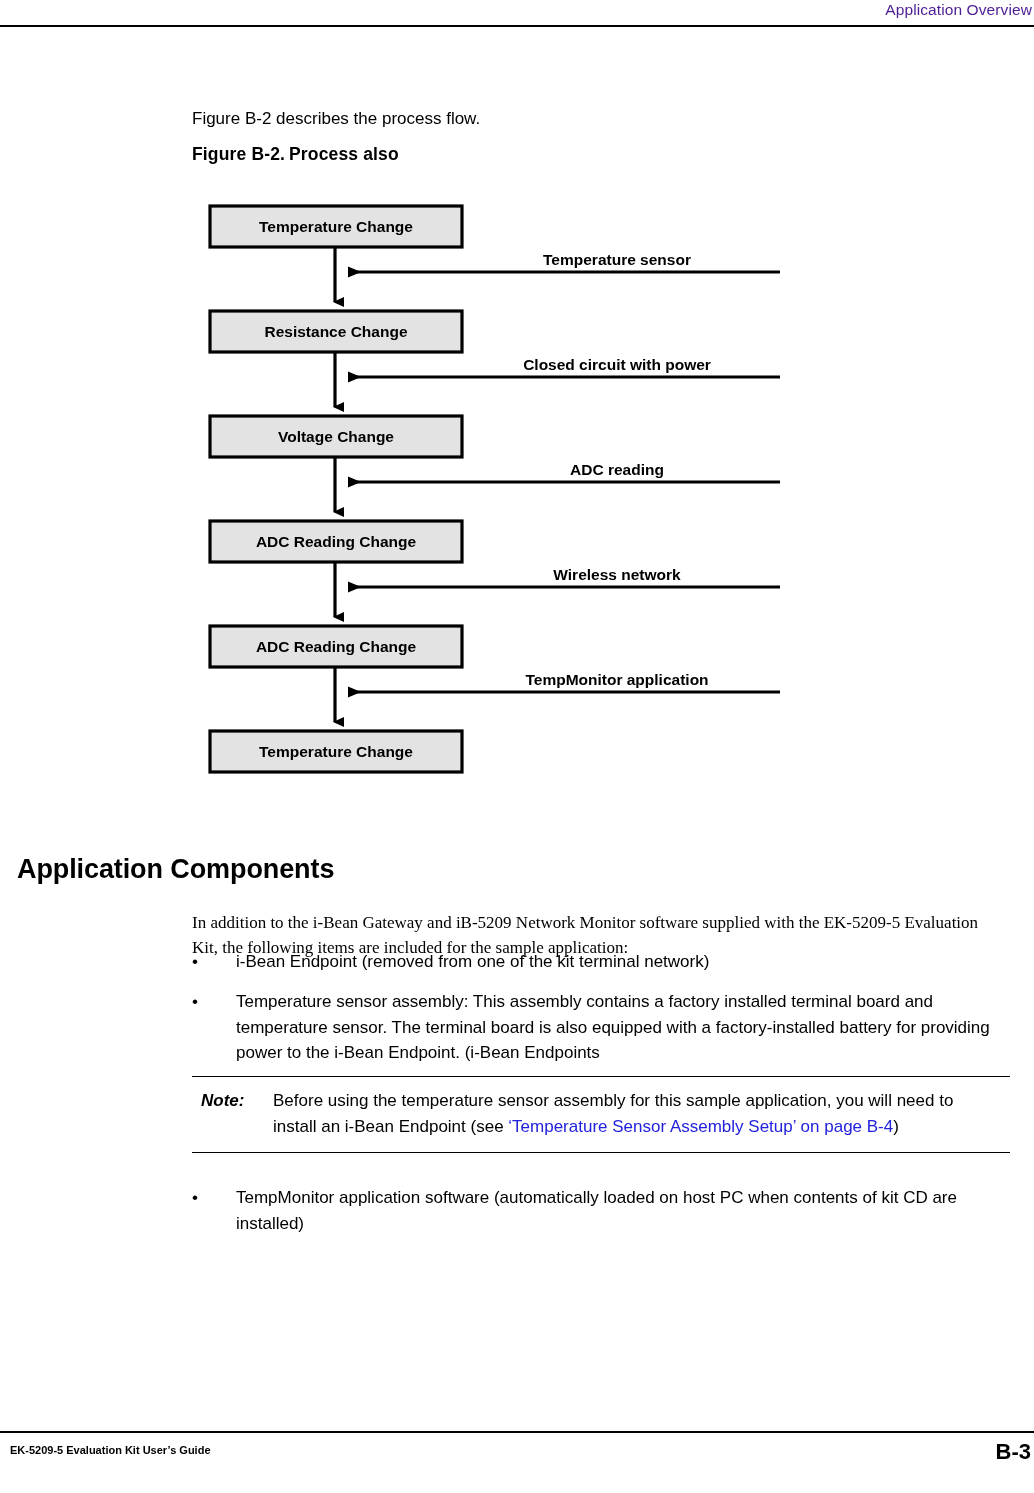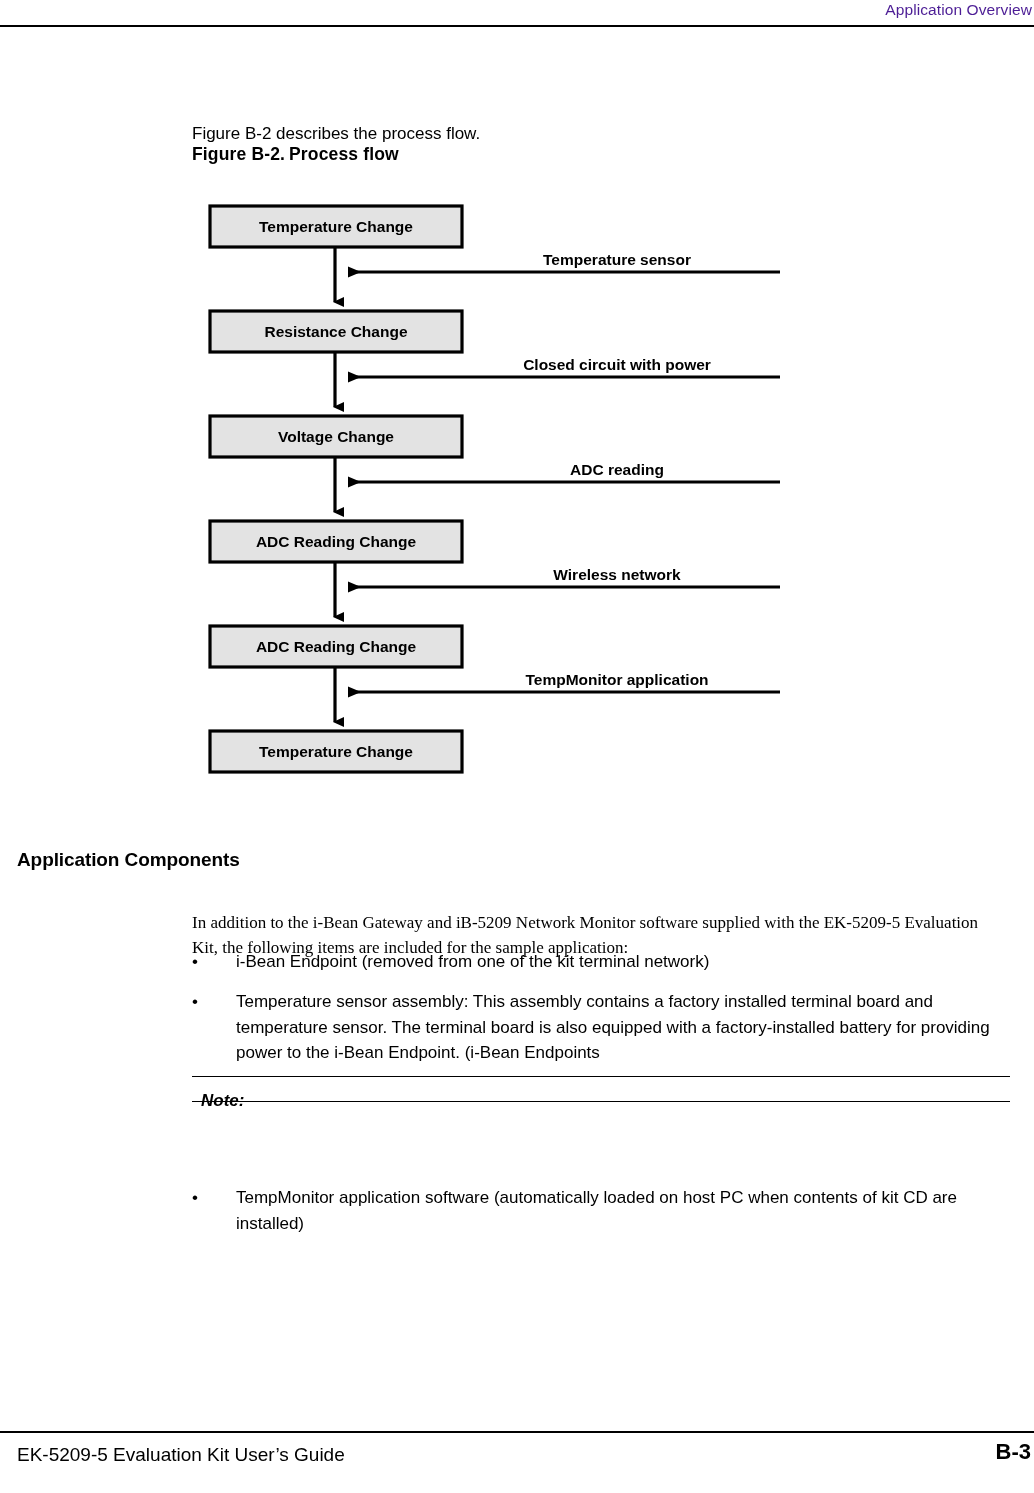--- a/index.html
+++ b/index.html
@@ -38,21 +38,21 @@
     left: 0;
     right: 0;
     top: 25px;
     border-top: 2.2px solid #000;
   }
 
   
   .intro-line {
     position: absolute;
     left: 192px;
-    top: 122px;
+    top: 107px;
     font-size: 17px;
     line-height: 24px;
     white-space: nowrap;
   }
   .figure-caption {
     position: absolute;
     left: 192px;
     top: 144px;
     font-size: 17.5px;
     font-weight: bold;
@@ -83,21 +83,21 @@
     font-size: 15.5px;
     font-weight: bold;
     fill: #000;
   }
 
   
   .section-heading {
     position: absolute;
     left: 17px;
     top: 836px;
-    font-size: 19px;
+    font-size: 27px;
     font-weight: bold;
     letter-spacing: -0.1px;
     white-space: nowrap;
   }
 
   
   .para-block {
     position: absolute;
     left: 192px;
     top: 910px;
@@ -175,24 +175,25 @@
   }
   .page-footer .footer-rule {
     position: absolute;
     left: 0;
     right: 0;
     top: 0;
     border-top: 2.2px solid #000;
   }
   .page-footer .footer-left {
     position: absolute;
-    left: 17px;
+    left: 10px;
     top: 13px;
-    font-size: 19px;
-    white-space: nowrap;
+    font-size: 11px;
+    white-space: nowrap;
+    font-weight: bold;
   }
   .page-footer .footer-right {
     position: absolute;
     right: 3px;
     top: 8px;
     font-size: 22px;
     font-weight: bold;
     white-space: nowrap;
   }
 </style>
@@ -200,21 +201,21 @@
 <body>
 
 <div class="page-header">
   <div class="header-text">Application Overview</div>
   <div class="header-rule"></div>
 </div>
 
 <div class="intro-line">Figure B-2 describes the process flow.</div>
 
 <div class="figure-caption">
-  <span class="fig-num">Figure B-2.</span><span>Process flow</span>
+  <span class="fig-num">Figure B-2.</span><span>Process also</span>
 </div>
 
 <div class="flow-diagram">
   <svg width="1034" height="1493" viewBox="0 0 1034 1493" xmlns="http://www.w3.org/2000/svg">
     <defs>
       <marker id="arrowDown" markerWidth="12" markerHeight="12" refX="5" refY="9" orient="auto" markerUnits="userSpaceOnUse">
         <path d="M0,0 L10,0 L5,11 Z" fill="#000"></path>
       </marker>
       <marker id="arrowLeft" markerWidth="14" markerHeight="12" refX="12" refY="5.5" orient="auto" markerUnits="userSpaceOnUse">
         <path d="M13,0 L13,11 L0,5.5 Z" fill="#000"></path>
@@ -289,20 +290,21 @@
   <span class="bullet-text"><b>i-Bean Endpoint</b><span> (removed from one of the kit terminal network)</span></span>
 </div>
 
 <div class="bullet-item" id="bullet-2">
   <span class="bullet-dot">•</span>
   <span class="bullet-text"><b>Temperature sensor assembly</b><span>: This assembly contains a factory installed terminal board and temperature sensor. The terminal board is also equipped with a factory-installed battery for providing power to the i-Bean Endpoint. (i-Bean Endpoints</span></span>
 </div>
 
 <div class="note-box">
   <span class="note-label">Note:</span>
+  <span class="note-text"><span>Before using the temperature sensor assembly for this sample application, you will need to install an i-Bean Endpoint (see </span><a class="xref" href="#">‘Temperature Sensor Assembly Setup’ on page B-4</a><span>)</span></span>
 </div>
 
 <div class="bullet-item" id="bullet-3">
   <span class="bullet-dot">•</span>
   <span class="bullet-text"><b>TempMonitor application software</b><span> (automatically loaded on host PC when contents of kit CD are installed)</span></span>
 </div>
 
 <div class="page-footer">
   <div class="footer-rule"></div>
   <div class="footer-left">EK-5209-5 Evaluation Kit User’s Guide</div>

